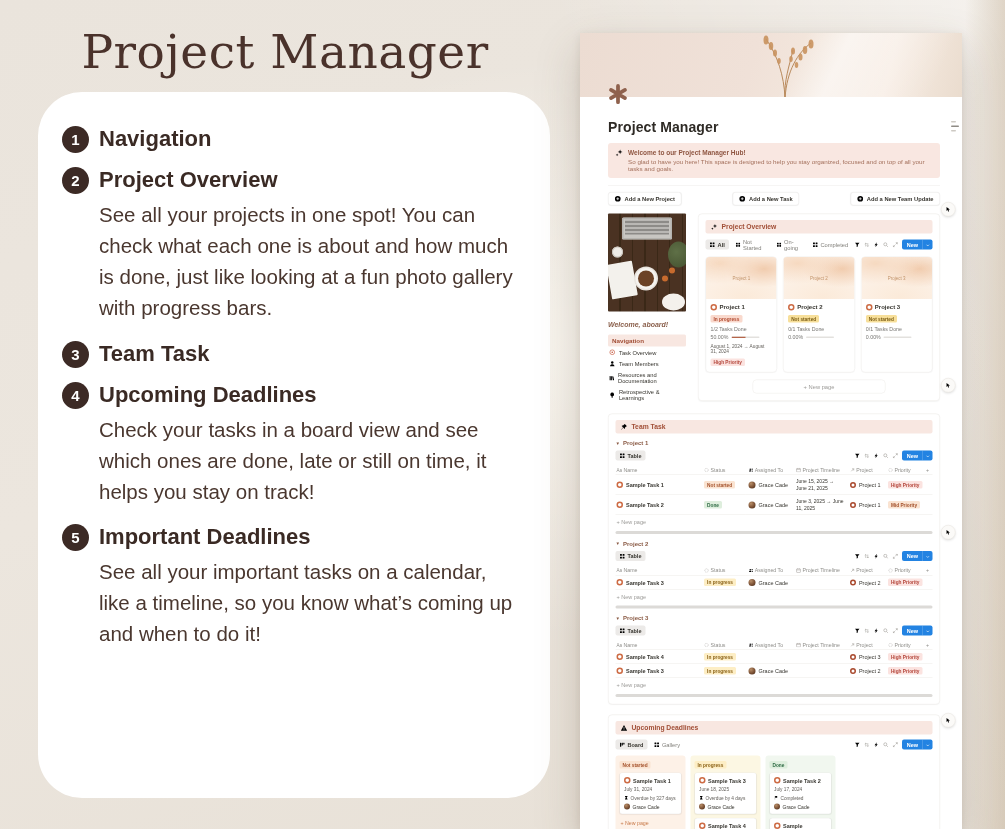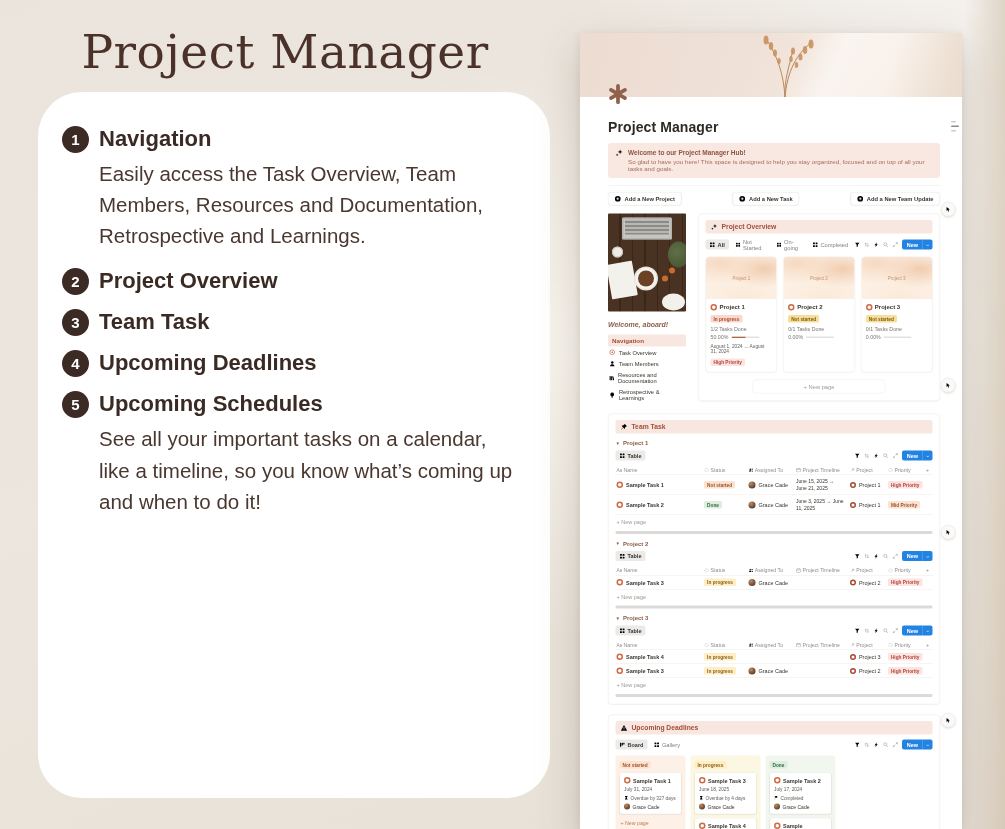--- a/index.html
+++ b/index.html
@@ -294,45 +294,46 @@
   </defs>
 </svg>
 
 <div class="l-title">Project Manager</div>
 
 <div class="l-card">
   <div class="feat">
     <div class="fnum">1</div>
     <div class="fbody">
       <h3>Navigation</h3>
-      <p>Easily access the Task Overview, Team Members, Resources and Documentation, Retrospective and Learnings.</p>
     </div>
   </div>
   <div class="feat">
     <div class="fnum">2</div>
     <div class="fbody">
       <h3>Project Overview</h3>
+      <p>See all your projects in one spot! You can check what each one is about and how much is done, just like looking at a fun photo gallery with progress bars.</p>
     </div>
   </div>
   <div class="feat">
     <div class="fnum">3</div>
     <div class="fbody">
       <h3>Team Task</h3>
     </div>
   </div>
   <div class="feat">
     <div class="fnum">4</div>
     <div class="fbody">
       <h3>Upcoming Deadlines</h3>
+      <p>Check your tasks in a board view and see which ones are done, late or still on time, it helps you stay on track!</p>
     </div>
   </div>
   <div class="feat">
     <div class="fnum">5</div>
     <div class="fbody">
-      <h3>Upcoming Schedules</h3>
+      <h3>Important Deadlines</h3>
       <p>See all your important tasks on a calendar, like a timeline, so you know what’s coming up and when to do it!</p>
     </div>
   </div>
 </div>
 
 <div class="npage">
 <div class="n2x">
 
   <div class="cover">
     <svg width="220" height="128" viewBox="0 0 220 128">

